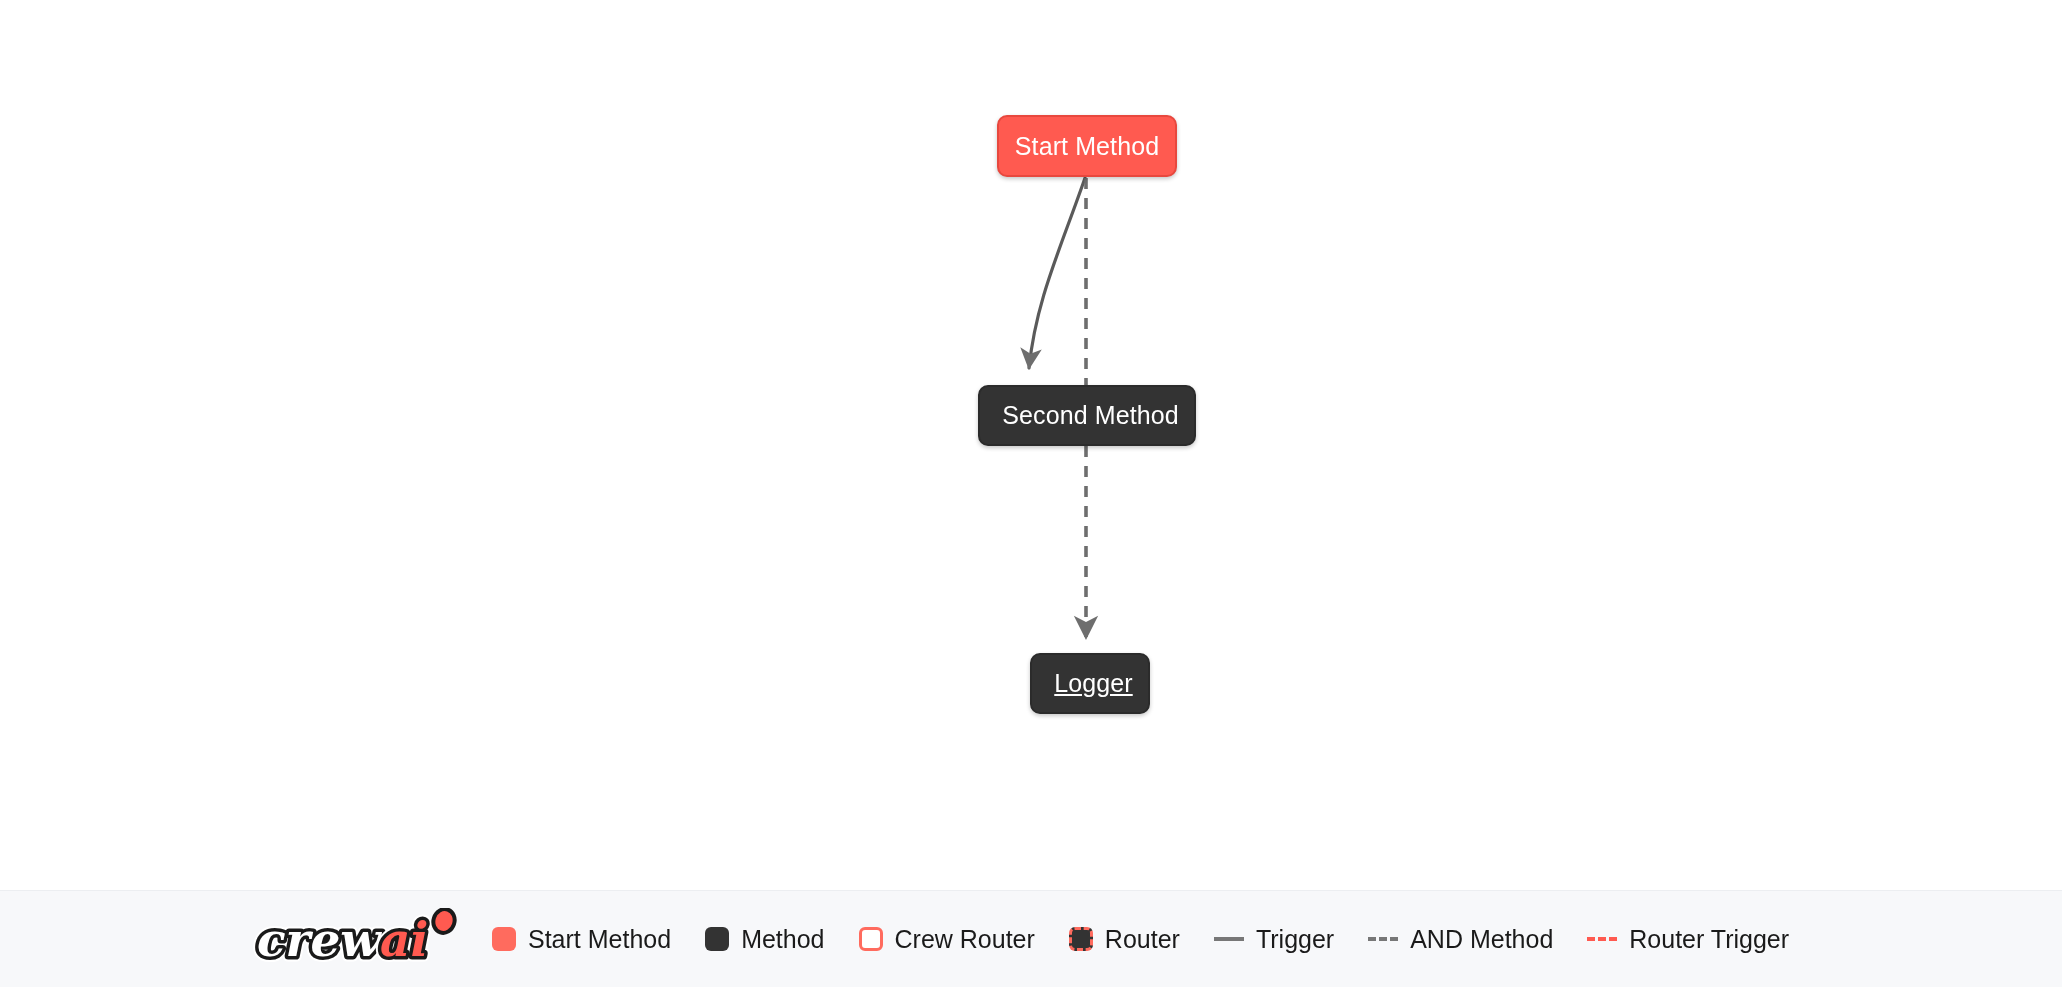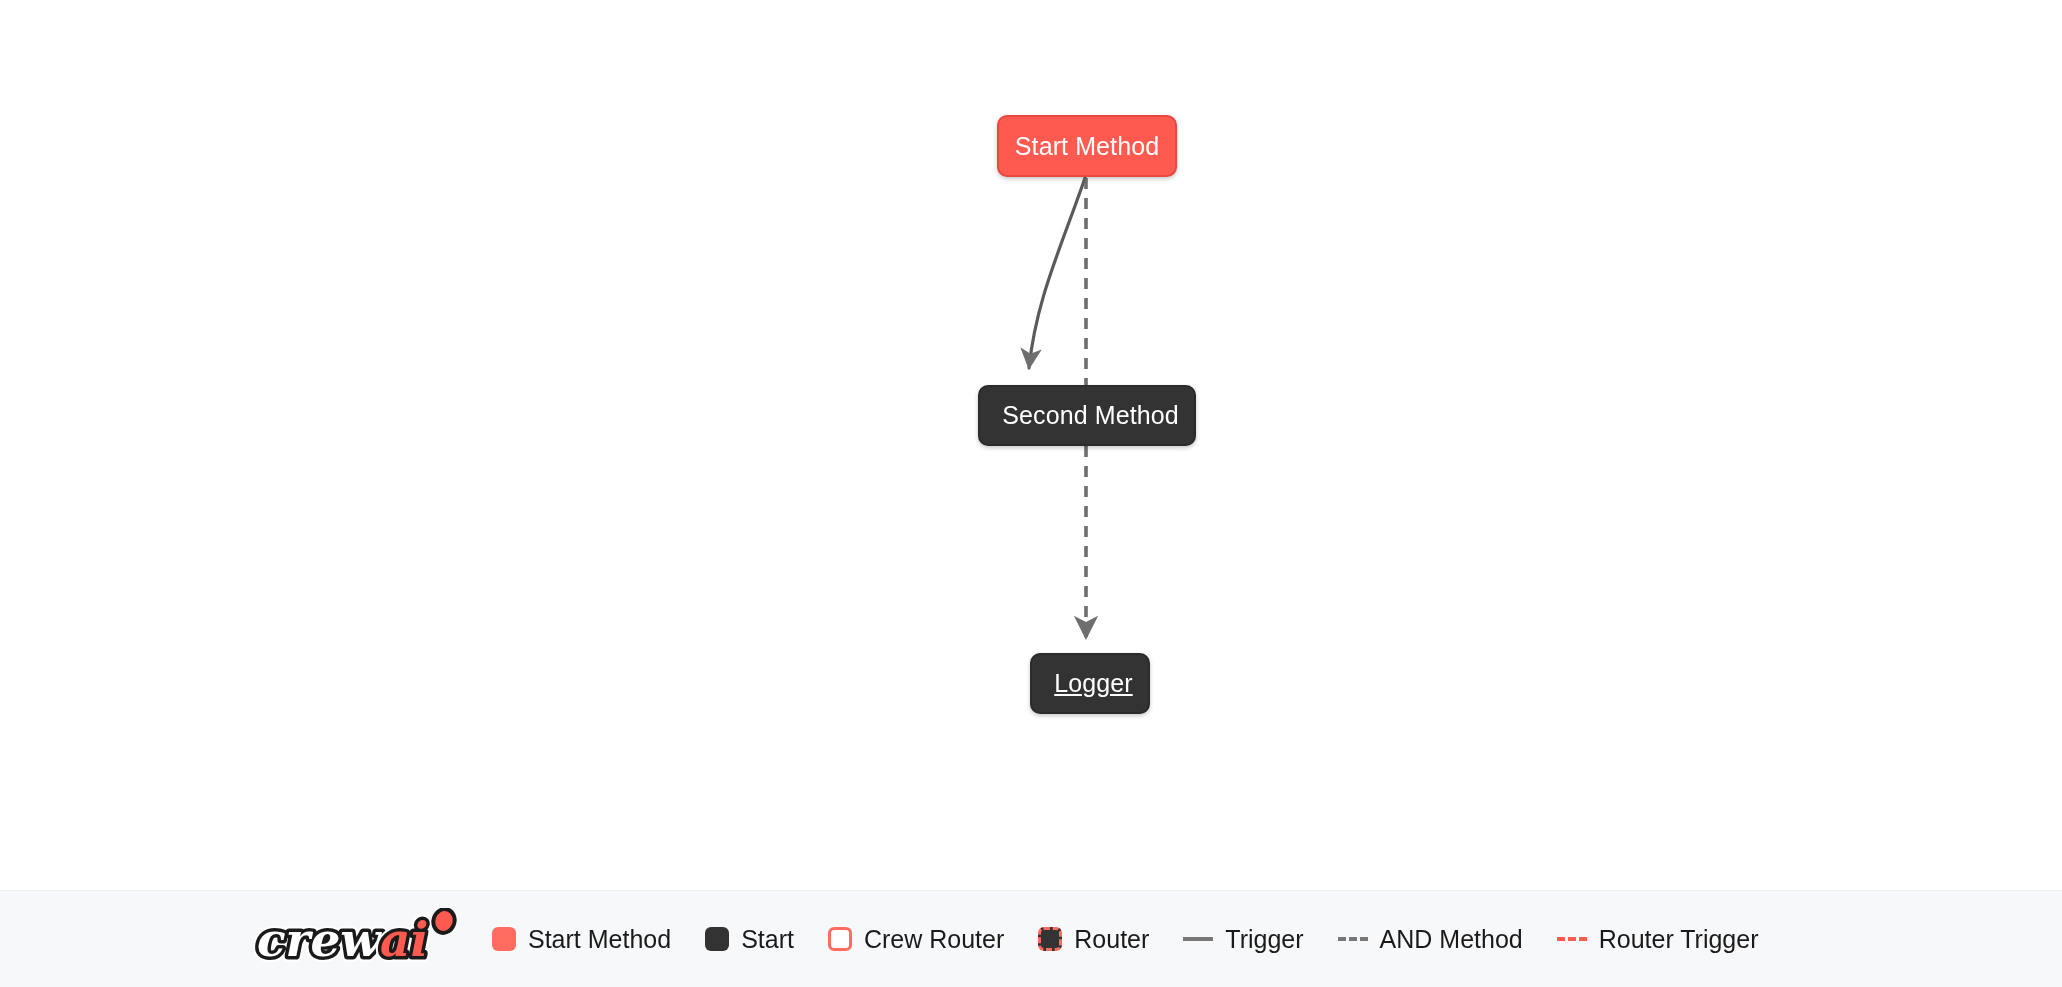--- a/index.html
+++ b/index.html
@@ -173,21 +173,21 @@
       </svg>
     </div>
 
     <div class="legend-item">
       <span class="swatch sw-start"></span>
       <span class="legend-label">Start Method</span>
     </div>
 
     <div class="legend-item">
       <span class="swatch sw-method"></span>
-      <span class="legend-label">Start</span>
+      <span class="legend-label">Method</span>
     </div>
 
     <div class="legend-item">
       <span class="swatch sw-crew"></span>
       <span class="legend-label">Crew Router</span>
     </div>
 
     <div class="legend-item">
       <span class="swatch sw-router"></span>
       <span class="legend-label">Router</span>

